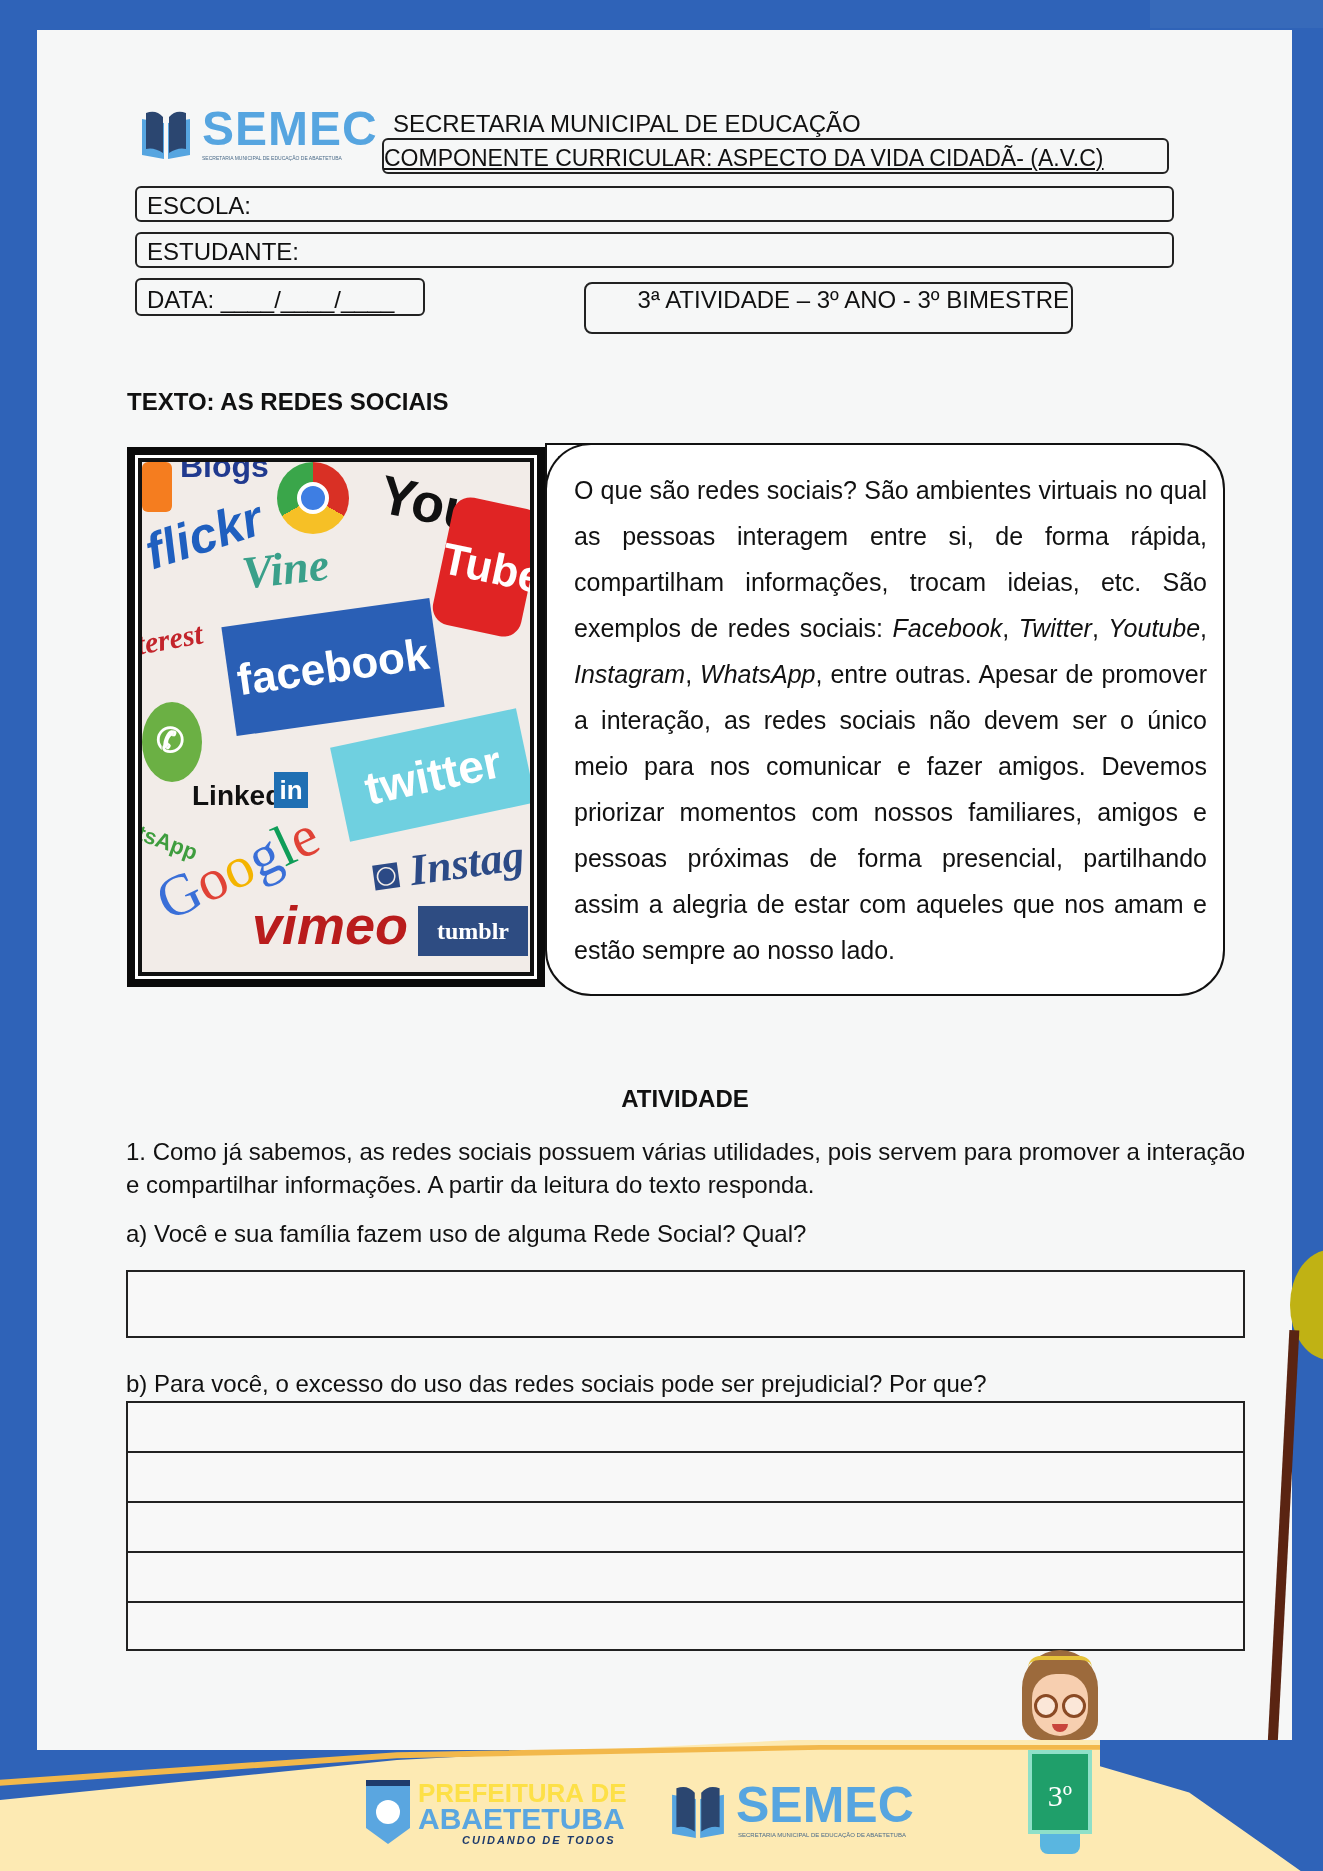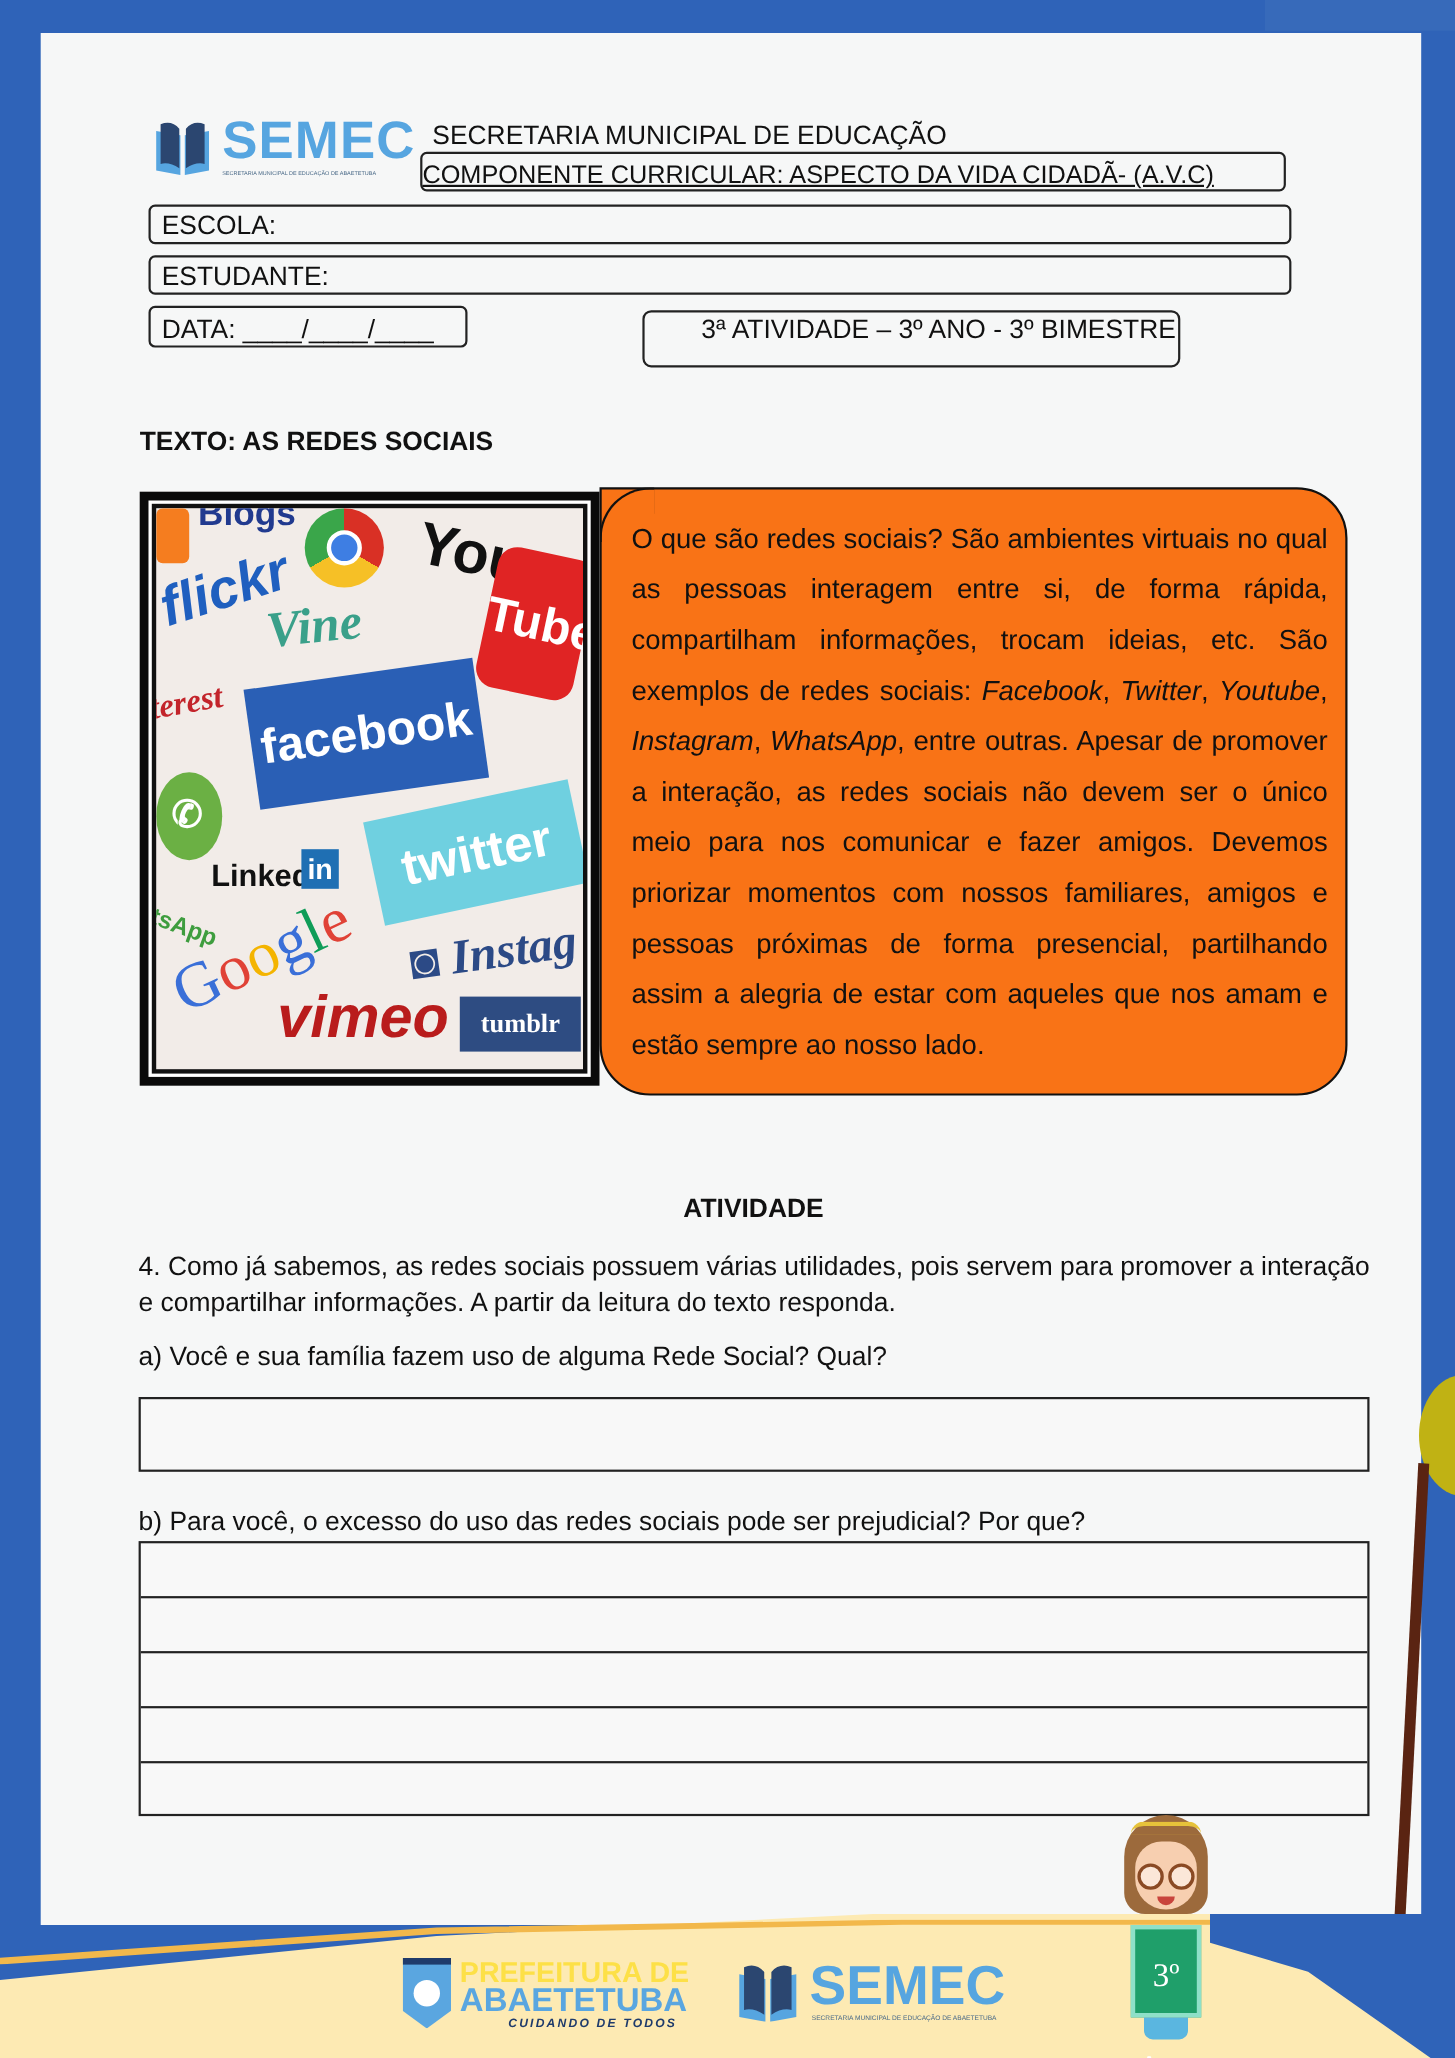--- a/index.html
+++ b/index.html
@@ -122,21 +122,21 @@
     .lg-google .g1{color:#3a6fd8}.lg-google .g2{color:#e04236}.lg-google .g3{color:#f4b400}.lg-google .g4{color:#3a6fd8}.lg-google .g5{color:#0f9d58}.lg-google .g6{color:#e04236}
     .lg-vimeo { left: 110px; top: 420px; font-size: 54px; color: #b91c1c; font-style: italic; margin-top: 12px; }
     .lg-insta { left: 230px; top: 378px; font-size: 44px; color: #2c4a86; font-family: "Liberation Serif", serif; font-style: italic; transform: rotate(-8deg); }
     .lg-tumblr { left: 276px; top: 444px; width: 110px; height: 50px; background: #2e4c82; color: #fff;
       font-size: 24px; line-height: 50px; text-align: center; font-family: "Liberation Serif", serif; }
 
     
     .text-card {
       position: absolute; left: 545px; top: 443px; width: 680px; height: 553px;
       border: 2px solid #111; border-radius: 0 46px 46px 46px; box-sizing: border-box;
-      background: #f97316;
+      background: #ffffff;
     }
     .text-card::before {
       content: ""; position: absolute; left: -2px; top: -2px; width: 48px; height: 48px;
       border-top: 2px solid #111; border-left: 2px solid #111; border-top-left-radius: 46px;
     }
     .text-card p {
       position: absolute; left: 27px; top: 22px; right: 16px; margin: 0;
       font-size: 25px; line-height: 46px; text-align: justify;
       font-family: "Liberation Sans Narrow", "Liberation Sans", sans-serif;
     }
@@ -250,21 +250,21 @@
       <div class="logo-item lg-tumblr">tumblr</div>
     </div>
   </div>
 </div>
 
 <div class="text-card">
   <p><span>O que são redes sociais? São ambientes virtuais no qual as pessoas interagem entre si, de forma rápida, compartilham informações, trocam ideias, etc. São exemplos de redes sociais: </span><em>Facebook</em><span>, </span><em>Twitter</em><span>, </span><em>Youtube</em><span>, </span><em>Instagram</em><span>, </span><em>WhatsApp</em><span>, entre outras. Apesar de promover a interação, as redes sociais não devem ser o único meio para nos comunicar e fazer amigos. Devemos priorizar momentos com nossos familiares, amigos e pessoas próximas de forma presencial, partilhando assim a alegria de estar com aqueles que nos amam e estão sempre ao nosso lado.</span></p>
 </div>
 
 <div class="activity-heading">ATIVIDADE</div>
-<div class="q-intro">4. Como já sabemos, as redes sociais possuem várias utilidades, pois servem para promover a interação e compartilhar informações. A partir da leitura do texto responda.</div>
+<div class="q-intro">1. Como já sabemos, as redes sociais possuem várias utilidades, pois servem para promover a interação e compartilhar informações. A partir da leitura do texto responda.</div>
 <div class="q-a">a) Você e sua família fazem uso de alguma Rede Social? Qual?</div>
 <div class="answer-a"></div>
 <div class="q-b">b) Para você, o excesso do uso das redes sociais pode ser prejudicial? Por que?</div>
 <div class="answer-b">
   <div class="line"></div>
   <div class="line"></div>
   <div class="line"></div>
   <div class="line"></div>
   <div class="line"></div>
 </div>

